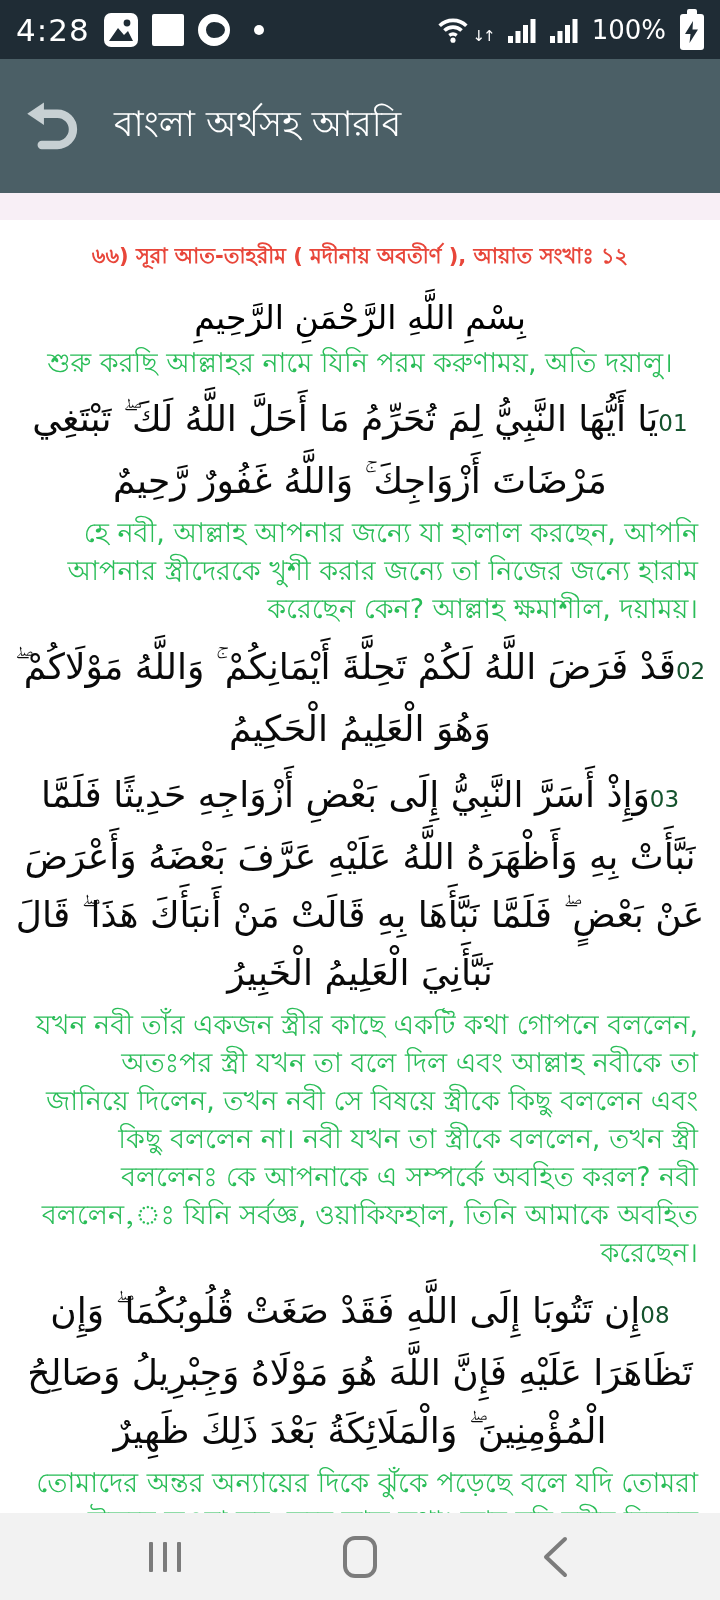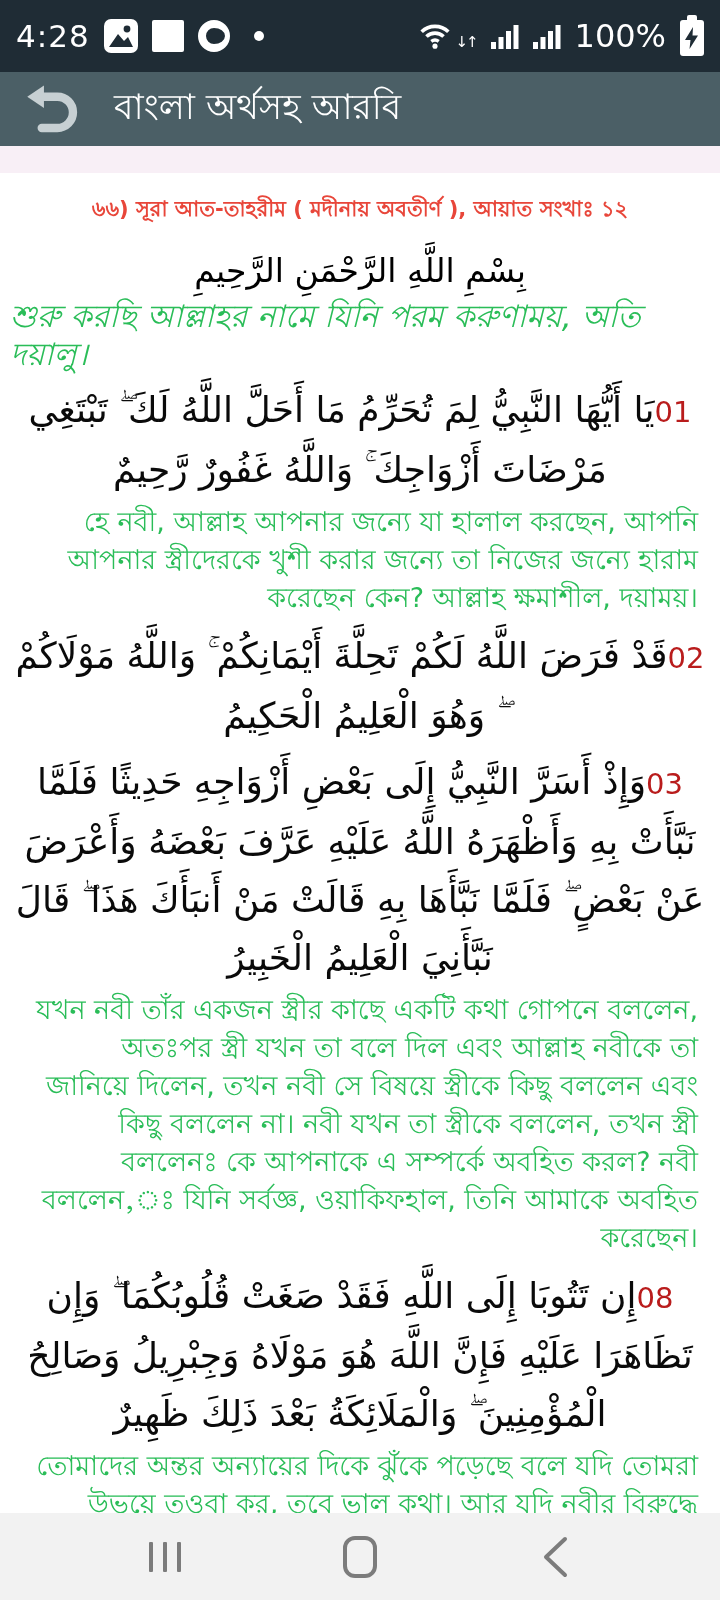--- a/index.html
+++ b/index.html
@@ -3,66 +3,66 @@
 <meta charset="utf-8">
 <style>
   * { margin:0; padding:0; box-sizing:border-box; }
   html,body { width:720px; height:1600px; }
   body {
     position:relative; overflow:hidden; background:#ffffff;
     font-family:"DejaVu Sans","Liberation Sans",sans-serif;
   }
   
   .status-bar{
-    height:72px; background:#1f2c35; color:#fff;
+    height:59px; background:#1f2c35; color:#fff;
     display:flex; align-items:center; justify-content:space-between;
     padding:0 16px;
   }
   .sb-left,.sb-right{ display:flex; align-items:center; gap:14px; }
   .sb-time{ font-size:31px; letter-spacing:1px; }
   .icn-gallery{ width:34px; height:34px; background:#fff; border-radius:7px;
     display:inline-flex; align-items:flex-end; justify-content:center; overflow:hidden; }
   .icn-square{ width:32px; height:32px; background:#fff; border-radius:2px; display:inline-block; }
   .icn-ring{ width:32px; height:32px; border:8px solid #fff; border-radius:50%;
     border-right-width:5px; display:inline-block; }
   .icn-dot{ width:10px; height:10px; background:#fff; border-radius:50%;
     display:inline-block; margin-left:10px; }
-  .sb-pct{ font-size:32px; }
+  .sb-pct{ font-size:26px; }
   .battery{ position:relative; width:24px; height:42px; display:inline-block; }
   .battery .nub{ position:absolute; top:0; left:7px; width:10px; height:5px; background:#fff; border-radius:2px 2px 0 0; }
   .battery .body{ position:absolute; top:5px; left:0; width:24px; height:36px; background:#fff; border-radius:3px;
     display:flex; align-items:center; justify-content:center; }
   .net-arrows{ font-size:15px; letter-spacing:-2px; margin-left:-10px; align-self:flex-end; padding-bottom:6px; }
   
   .app-bar{
-    height:74px; background:#4b5f66; display:flex; align-items:center;
+    height:134px; background:#4b5f66; display:flex; align-items:center;
     padding:0 22px; gap:28px;
   }
   .back-btn{ background:none; border:none; cursor:pointer; width:64px; height:64px;
     display:flex; align-items:center; justify-content:center; }
   .app-title{ color:#ffffff; font-size:35px; font-weight:400; }
   .divider-strip{ height:27px; background:#f8eff6; }
   
   .content{ padding:0 0 120px 0; background:#fff; }
   .surah-header{
     color:#e8463a; font-size:21px; font-weight:700; text-align:center;
     margin:16px 8px 4px 8px; line-height:40px;
   }
   .bismillah{
     direction:rtl; text-align:center; color:#000;
     font-size:33px; line-height:52px; margin-top:16px;
   }
   .bismillah-trans{
-    color:#2abd58; font-size:31px; line-height:38px; text-align:left; margin:0 10px 2px 10px;font-style:italic;
+    color:#2abd58; font-size:27px; line-height:38px; text-align:center; margin:0 10px 2px 10px;
   }
   .arabic{
     direction:rtl; text-align:center; color:#0a0a0a;
     font-size:36px; line-height:58px; margin:8px 14px 2px 14px;
   }
-  .vnum{ font-size:29px; color:#b91c1c; }
+  .vnum{ font-size:23px; color:#14532d; }
   .bangla{
     color:#2abd58; font-size:27px; line-height:38px; text-align:right;
     margin:4px 22px 10px 34px;
   }
   
   .nav-bar{
     position:absolute; bottom:0; left:0; width:720px; height:87px;
     background:#f2f2f2; display:flex; align-items:center;
     justify-content:space-between; padding:0 130px;
   }

